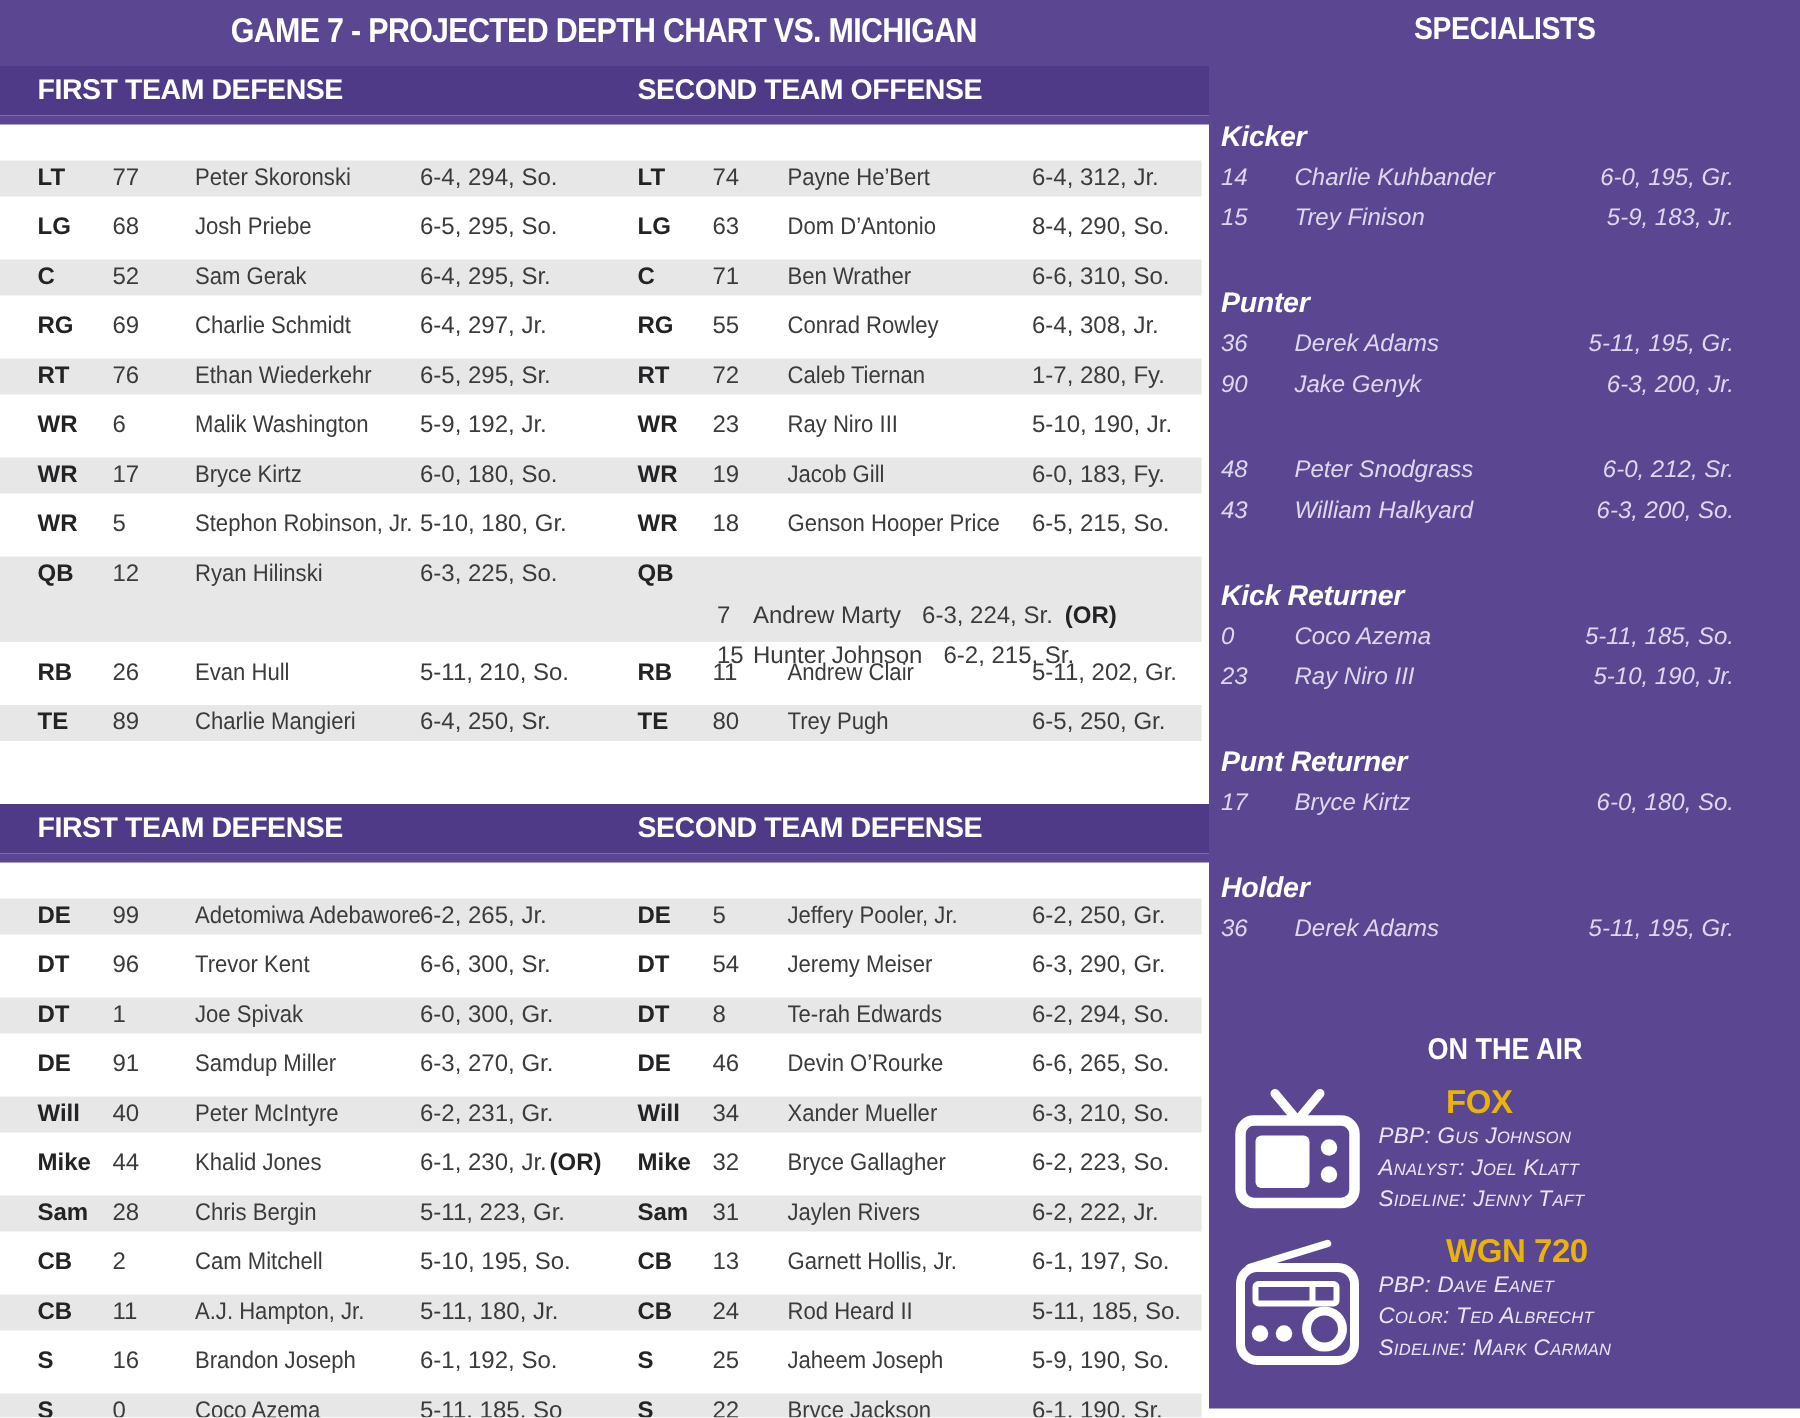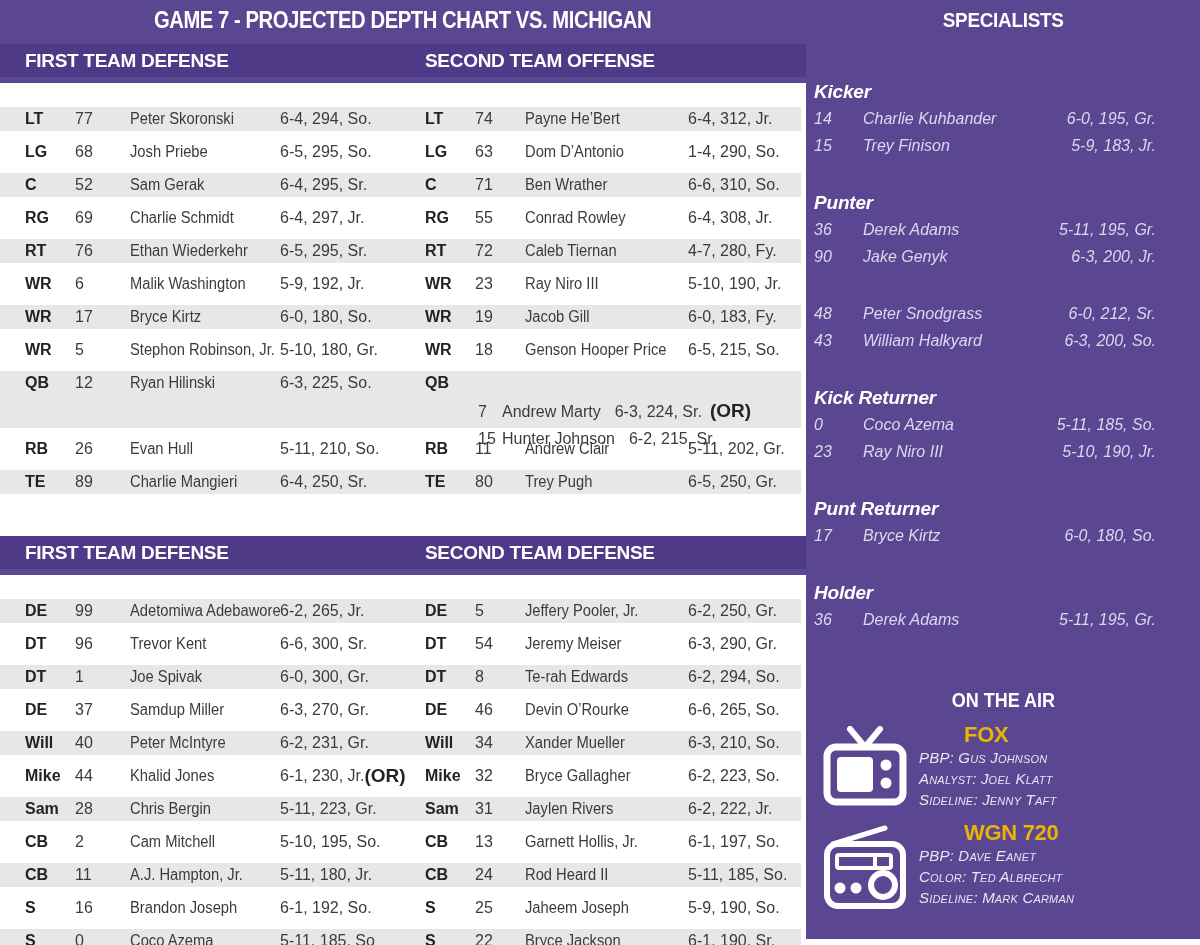--- a/index.html
+++ b/index.html
@@ -32,21 +32,21 @@
   .row-band{width:801px;height:24px;margin:0 0 9px 0;display:grid;
     grid-template-columns:75px 55px 150px 145px 50px 50px 163px 113px;
     align-items:center;font-size:16px;color:var(--ink);line-height:24px;white-space:nowrap;}
   .row-band.stripe{background:var(--row-gray);}
   .row-band.tall{height:57px;align-items:start;}
   .cell{overflow:visible;}
   .pos{font-weight:700;color:#232325;padding-left:25px;font-size:16px;}
   .pos2{padding-left:0;}
   .pname{display:inline-block;transform:scaleX(0.92);transform-origin:0 50%;}
   .statcell{display:flex;justify-content:space-between;padding-right:24px;}
-  .or-tag{font-weight:700;font-size:19px;color:#232325;}
+  .or-tag{font-weight:700;font-size:16px;color:#232325;}
   .tall .lineblock{grid-column:5 / 9;padding-top:2px;}
   .qb-line{display:flex;align-items:baseline;padding-left:53px;line-height:27px;font-size:16px;}
   .qb-line .qn{min-width:24px;}
   .qb-line .qs{margin-left:14px;}
   .qb-line .or-tag{margin-left:8px;}
 
   
   .panel{position:absolute;left:806px;top:0;width:394px;height:939px;background:var(--purple);color:#fff;}
   .panel-title-band{height:44px;text-align:center;padding-top:8px;}
   .panel-title{display:inline-block;color:#fff;font-weight:700;font-size:21px;letter-spacing:-0.3px;
@@ -105,21 +105,21 @@
           <div class="cell pos">LG</div>
           <div class="cell">68</div>
           <div class="cell"><span class="pname">Josh Priebe</span></div>
           <div class="cell statcell">
             <span>6-5, 295, So.</span>
           </div>
           <div class="cell pos pos2">LG</div>
           <div class="cell">63</div>
           <div class="cell"><span class="pname">Dom D’Antonio</span></div>
           <div class="cell statcell">
-            <span>1-4, 290, So.</span>
+            <span>8-4, 290, So.</span>
           </div>
         </div>
         <div class="row-band stripe">
           <div class="cell pos">C</div>
           <div class="cell">52</div>
           <div class="cell"><span class="pname">Sam Gerak</span></div>
           <div class="cell statcell">
             <span>6-4, 295, Sr.</span>
           </div>
           <div class="cell pos pos2">C</div>
@@ -147,21 +147,21 @@
           <div class="cell pos">RT</div>
           <div class="cell">76</div>
           <div class="cell"><span class="pname">Ethan Wiederkehr</span></div>
           <div class="cell statcell">
             <span>6-5, 295, Sr.</span>
           </div>
           <div class="cell pos pos2">RT</div>
           <div class="cell">72</div>
           <div class="cell"><span class="pname">Caleb Tiernan</span></div>
           <div class="cell statcell">
-            <span>4-7, 280, Fy.</span>
+            <span>1-7, 280, Fy.</span>
           </div>
         </div>
         <div class="row-band">
           <div class="cell pos">WR</div>
           <div class="cell">6</div>
           <div class="cell"><span class="pname">Malik Washington</span></div>
           <div class="cell statcell">
             <span>5-9, 192, Jr.</span>
           </div>
           <div class="cell pos pos2">WR</div>
@@ -297,21 +297,21 @@
           </div>
           <div class="cell pos pos2">DT</div>
           <div class="cell">8</div>
           <div class="cell"><span class="pname">Te-rah Edwards</span></div>
           <div class="cell statcell">
             <span>6-2, 294, So.</span>
           </div>
         </div>
         <div class="row-band">
           <div class="cell pos">DE</div>
-          <div class="cell">37</div>
+          <div class="cell">91</div>
           <div class="cell"><span class="pname">Samdup Miller</span></div>
           <div class="cell statcell">
             <span>6-3, 270, Gr.</span>
           </div>
           <div class="cell pos pos2">DE</div>
           <div class="cell">46</div>
           <div class="cell"><span class="pname">Devin O’Rourke</span></div>
           <div class="cell statcell">
             <span>6-6, 265, So.</span>
           </div>

